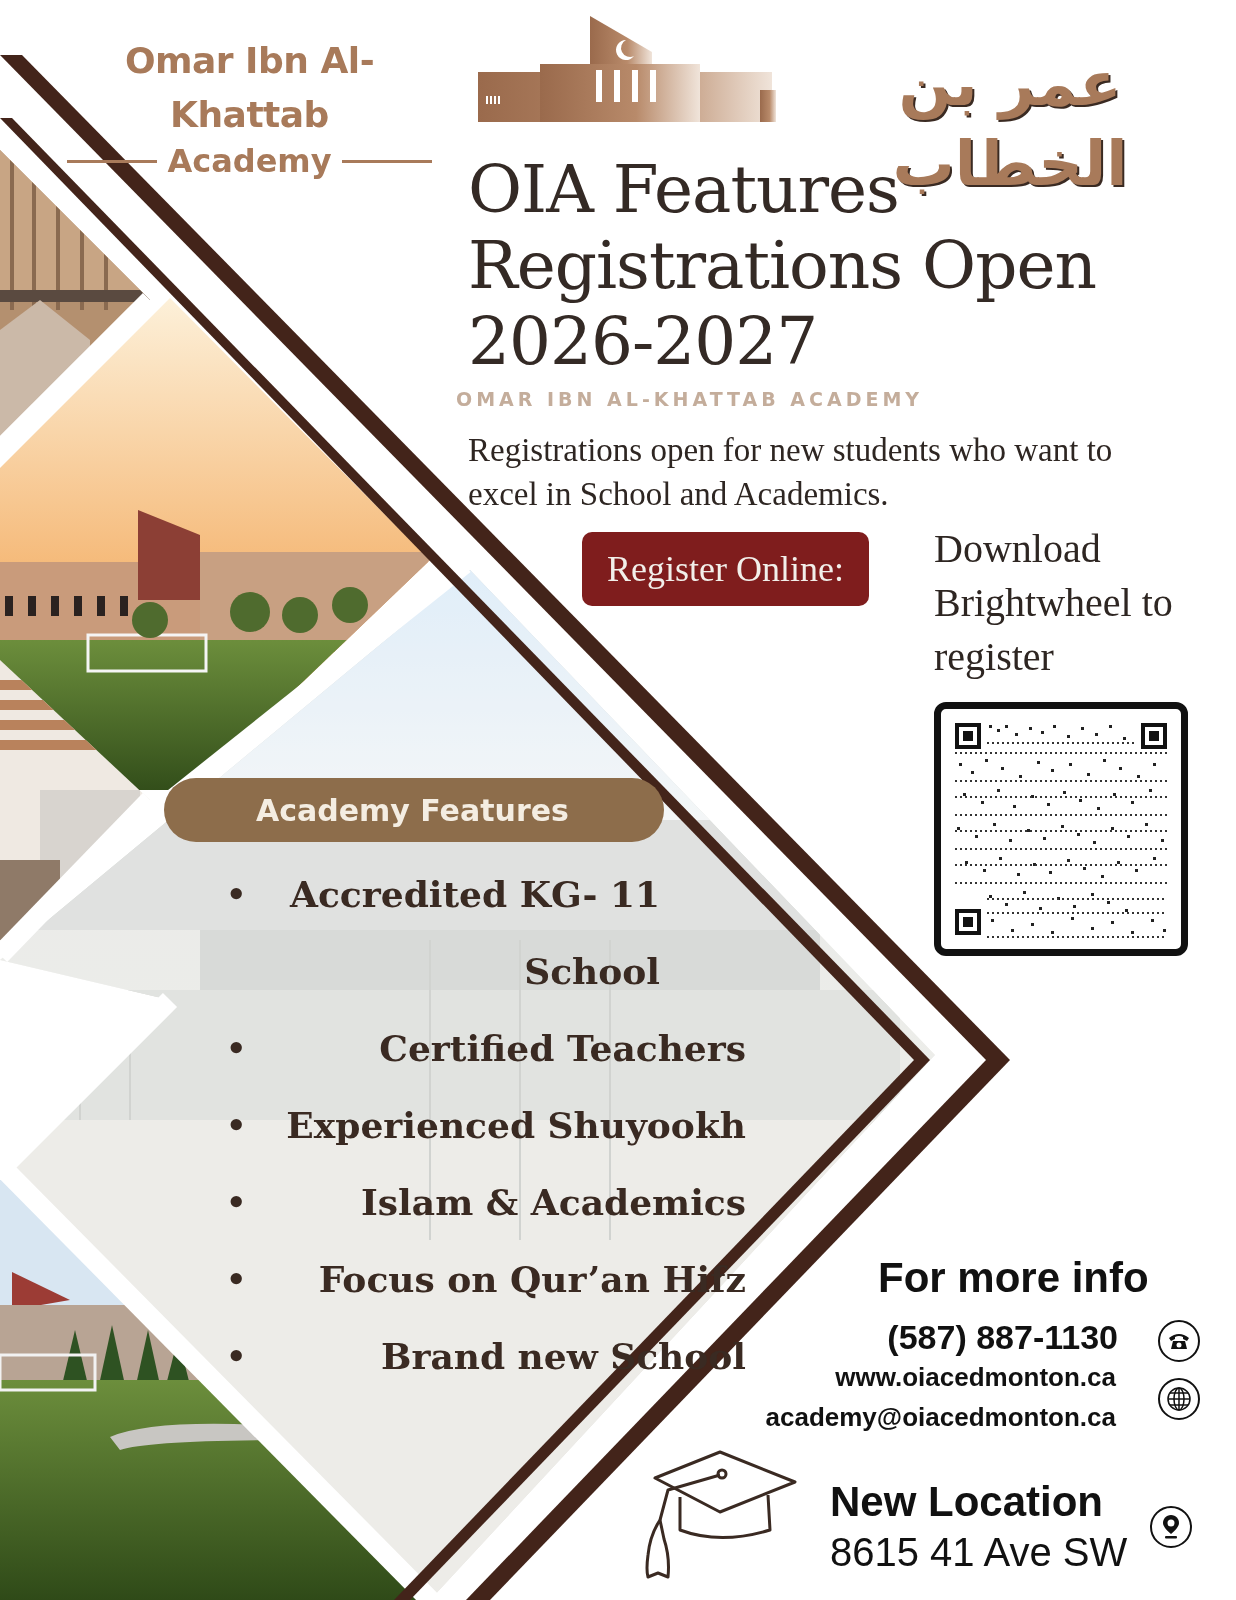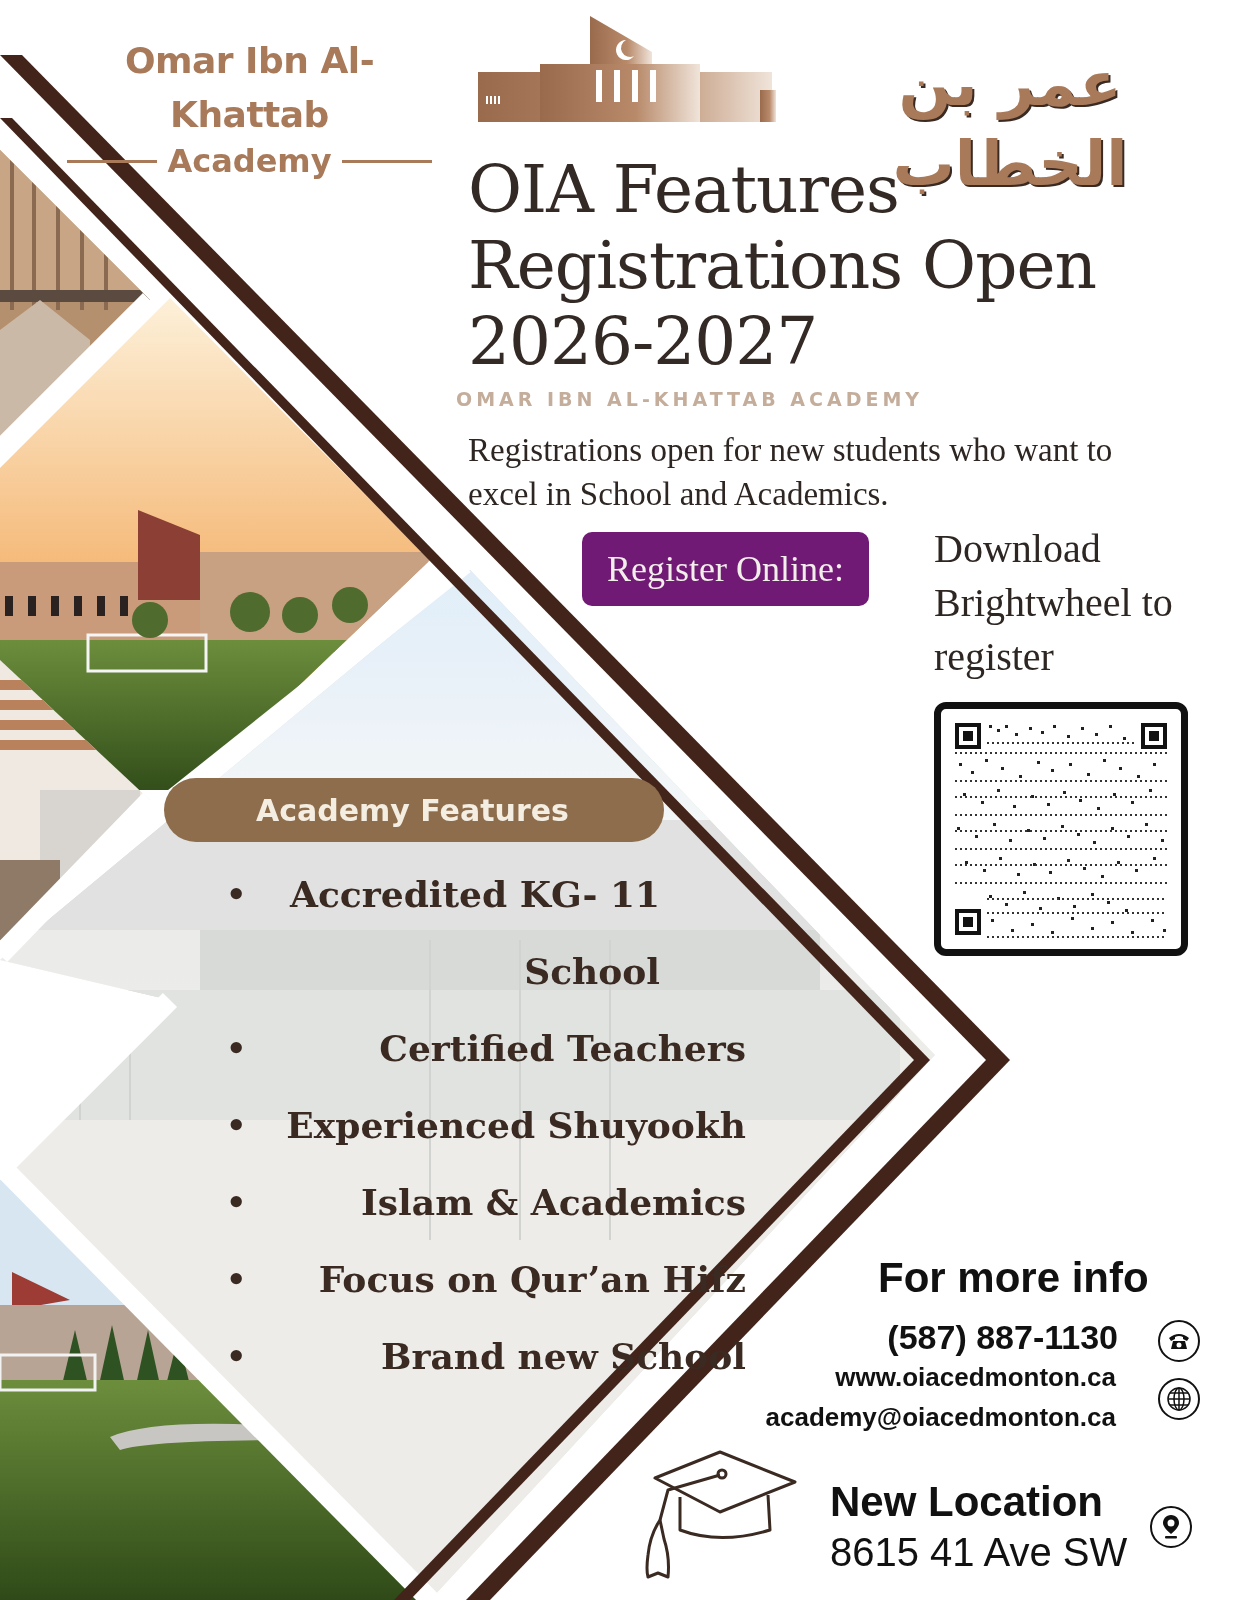--- a/index.html
+++ b/index.html
@@ -12,21 +12,21 @@
   .logo-en .l1 { font-size: 36px; letter-spacing: -0.5px; line-height: 54px; }
   .logo-en .l2row { display: flex; align-items: center; justify-content: center; gap: 10px; margin-top: 0px; }
   .logo-en .rule { height: 3px; background: #a87a5a; width: 90px; }
   .logo-en .l2 { font-size: 32px; line-height: 38px; }
   .arabic { left: 812px; top: 44px; width: 396px; height: 80px; text-align: center; font-family: "DejaVu Sans", sans-serif; font-size: 62px; font-weight: bold; color: #a87a5a; text-shadow: 2px 2px 0 #3a2a22; line-height: 80px; }
 
   
   .title { left: 468px; top: 152px; width: 740px; font-family: "DejaVu Serif", serif; color: #342a25; font-size: 66px; line-height: 76px; letter-spacing: -1px; }
   .subtitle { left: 456px; top: 388px; font-family: "DejaVu Sans", sans-serif; font-weight: bold; color: #c4ad9b; font-size: 19px; letter-spacing: 4px; }
   .desc { left: 468px; top: 428px; width: 720px; font-family: "Liberation Serif", serif; color: #2e2622; font-size: 33px; line-height: 44px; }
-  .register-btn { left: 582px; top: 532px; width: 287px; height: 74px; background: #701a75; border-radius: 10px; color: #f2efea; font-family: "Liberation Serif", serif; font-size: 36px; display: flex; align-items: center; justify-content: center; cursor: pointer; }
+  .register-btn { left: 582px; top: 532px; width: 287px; height: 74px; background: #7f1d1d; border-radius: 10px; color: #f2efea; font-family: "Liberation Serif", serif; font-size: 36px; display: flex; align-items: center; justify-content: center; cursor: pointer; }
   .download { left: 934px; top: 522px; width: 290px; font-family: "Liberation Serif", serif; color: #2e2622; font-size: 40px; line-height: 54px; }
   .qr { left: 934px; top: 702px; width: 254px; height: 254px; border: 7px solid #111; border-radius: 12px; box-sizing: border-box; background: #fff; }
 
   
   .feat-pill { left: 164px; top: 778px; width: 500px; height: 64px; background: #8d6d4b; border-radius: 32px; color: #f4ede2; font-family: "DejaVu Sans", sans-serif; font-weight: bold; font-size: 30px; display: flex; align-items: center; padding-left: 92px; box-sizing: border-box; }
   .features { left: 226px; top: 856px; width: 520px; margin: 0; padding: 0; list-style: none; font-family: "DejaVu Serif", serif; font-weight: bold; color: #3a2a22; font-size: 36px; }
   .features li { position: relative; padding-left: 34px; line-height: 77px; text-align: right; }
   .features li::before { content: "•"; position: absolute; left: 0; top: 0; font-size: 32px; }
 
   

